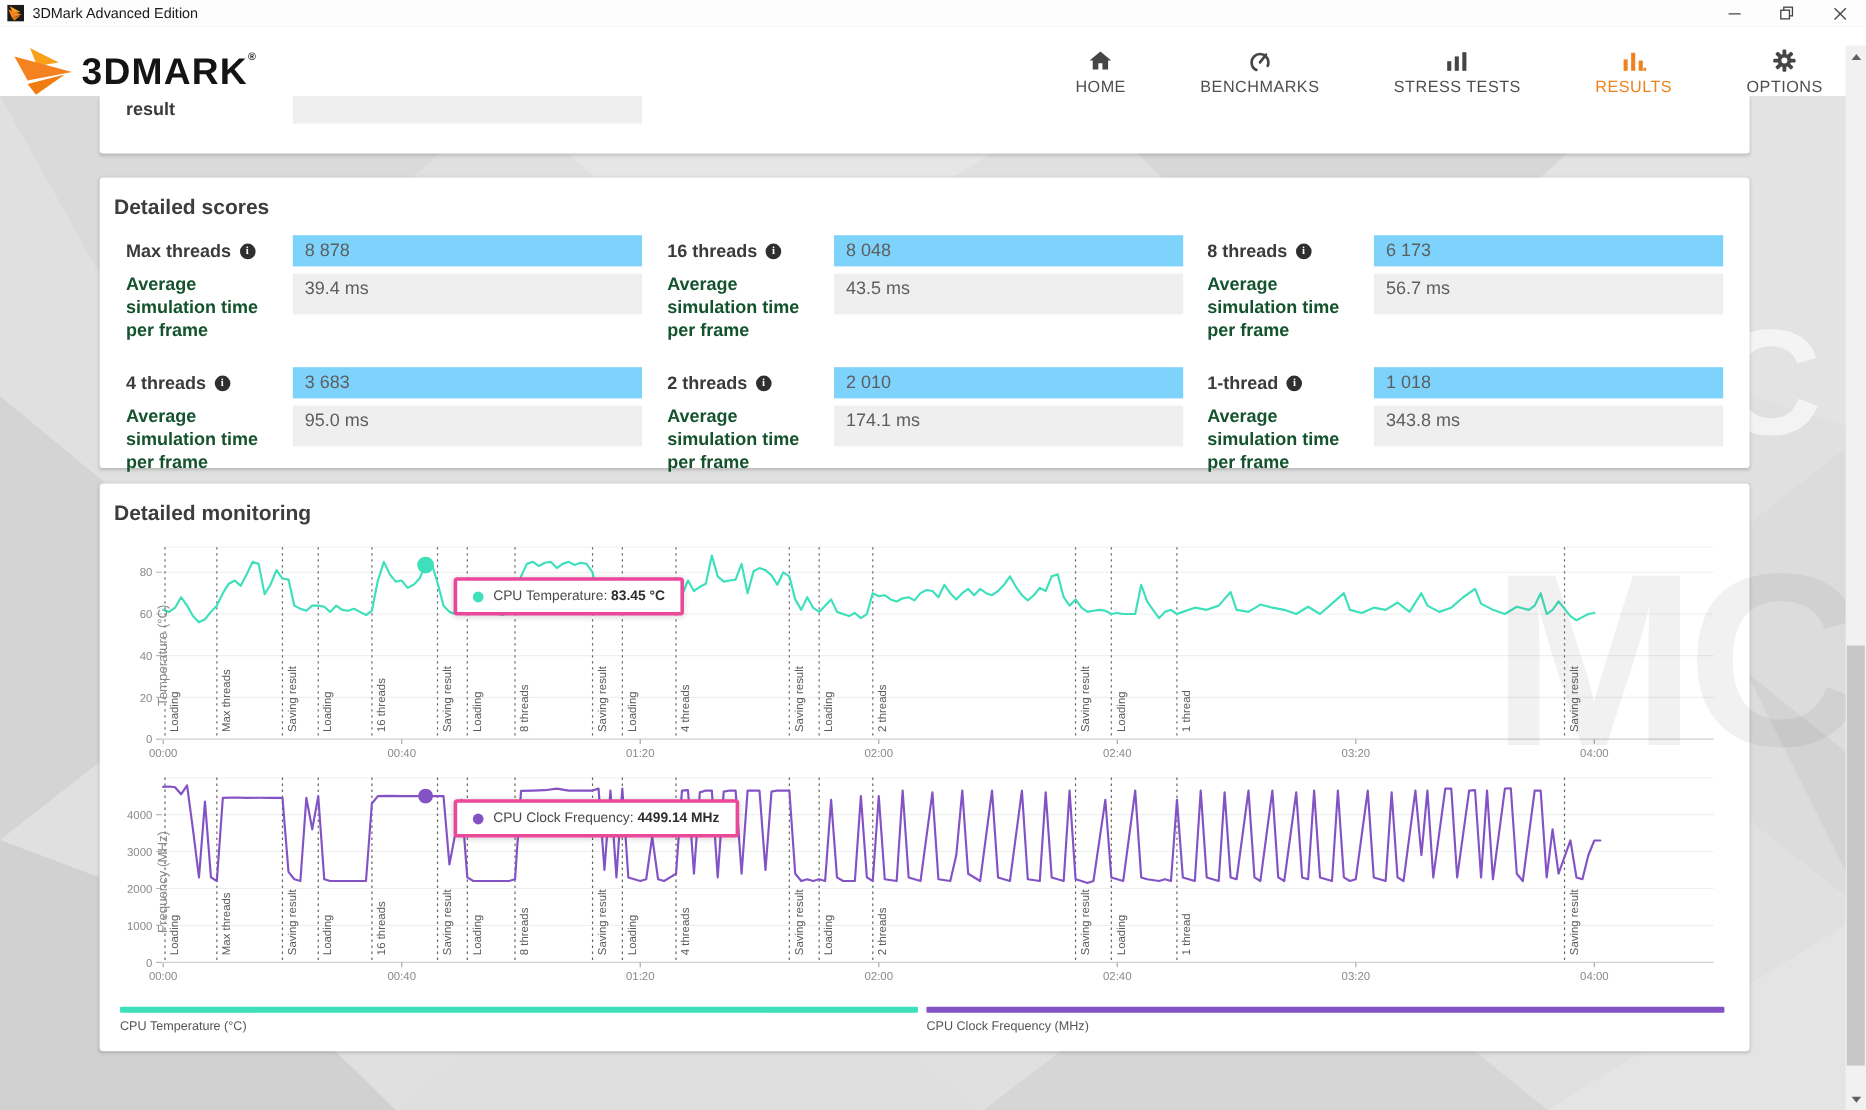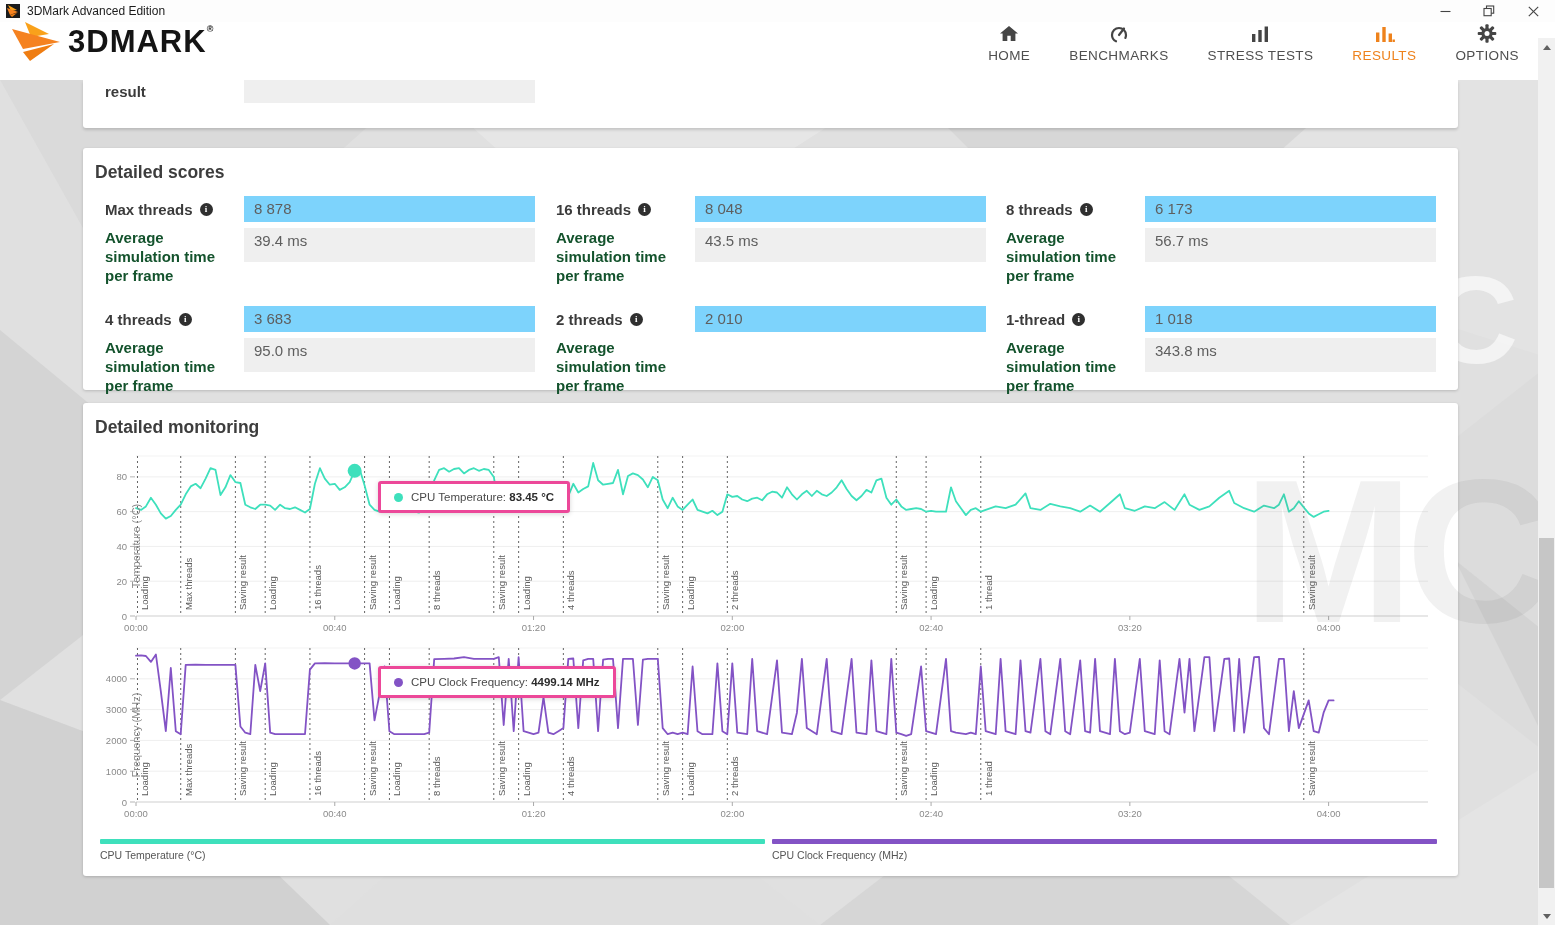--- a/index.html
+++ b/index.html
@@ -13,25 +13,25 @@
   .bg{position:absolute;left:0;top:0;z-index:0}
   
   .titlebar{position:absolute;left:0;top:0;right:0;height:22px;background:#fdfdfd;
     display:flex;align-items:center;z-index:12}
   .app-icon{width:15px;height:15px;margin:0 7px 0 5px;display:flex;align-items:center;justify-content:center}
   .app-title{font-size:12px;color:#1b1b1b}
   .win-controls{margin-left:auto;display:flex}
   .win-btn{width:44px;height:22px;display:flex;align-items:center;justify-content:center;cursor:default}
   
   .navbar{position:absolute;left:0;top:22px;right:0;height:58px;background:#ffffff;z-index:11;
-    display:flex;align-items:flex-start}
+    display:flex;align-items:flex-end}
   .brand{display:flex;align-items:flex-start;margin-left:12px}
   .brand-text{font-size:31px;font-weight:bold;color:#141414;letter-spacing:1px;line-height:40px;margin-left:2px}
   .reg{font-size:9px;color:#141414;font-weight:bold;margin-top:2px}
-  .nav-items{margin-left:auto;display:flex;align-items:flex-end;gap:39px;padding-right:36px}
+  .nav-items{margin-left:auto;display:flex;align-items:flex-end;gap:62px;padding-right:36px}
   .nav-item{display:flex;flex-direction:column;align-items:center;cursor:pointer}
   .nav-item .nav-label{font-size:13.5px;letter-spacing:.4px;color:#4f4f4f;margin-top:4px}
   .nav-item .nav-ic{height:22px;display:flex;align-items:flex-end}
   .nav-item.active .nav-label{color:#ee821c}
   
   .card{position:absolute;left:83px;width:1375px;background:#fff;border-radius:3px;
     box-shadow:0 1px 3px rgba(0,0,0,.18);z-index:3;box-sizing:border-box}
   .card-display{top:80px;height:48px;border-radius:0 0 3px 3px;box-shadow:0 2px 3px rgba(0,0,0,.15)}
   .field-label{position:absolute;left:22px;top:3px;font-size:15px;font-weight:bold;color:#3b3b3b}
   .field-box{position:absolute;left:161px;top:-5px;width:291px;height:28px;background:#efefef}
@@ -254,20 +254,21 @@
           <div class="a-label">Average simulation time per frame</div>
           <div class="a-box">95.0 ms</div>
         </div>
         <div class="entry m1">
           <div class="s-label">
             <span>2 threads</span>
             <span class="info-icon">i</span>
           </div>
           <div class="s-box">2 010</div>
           <div class="a-label">Average simulation time per frame</div>
+          <div class="a-box">174.1 ms</div>
         </div>
         <div class="entry m2">
           <div class="s-label">
             <span>1-thread</span>
             <span class="info-icon">i</span>
           </div>
           <div class="s-box">1 018</div>
           <div class="a-label">Average simulation time per frame</div>
           <div class="a-box">343.8 ms</div>
         </div>

